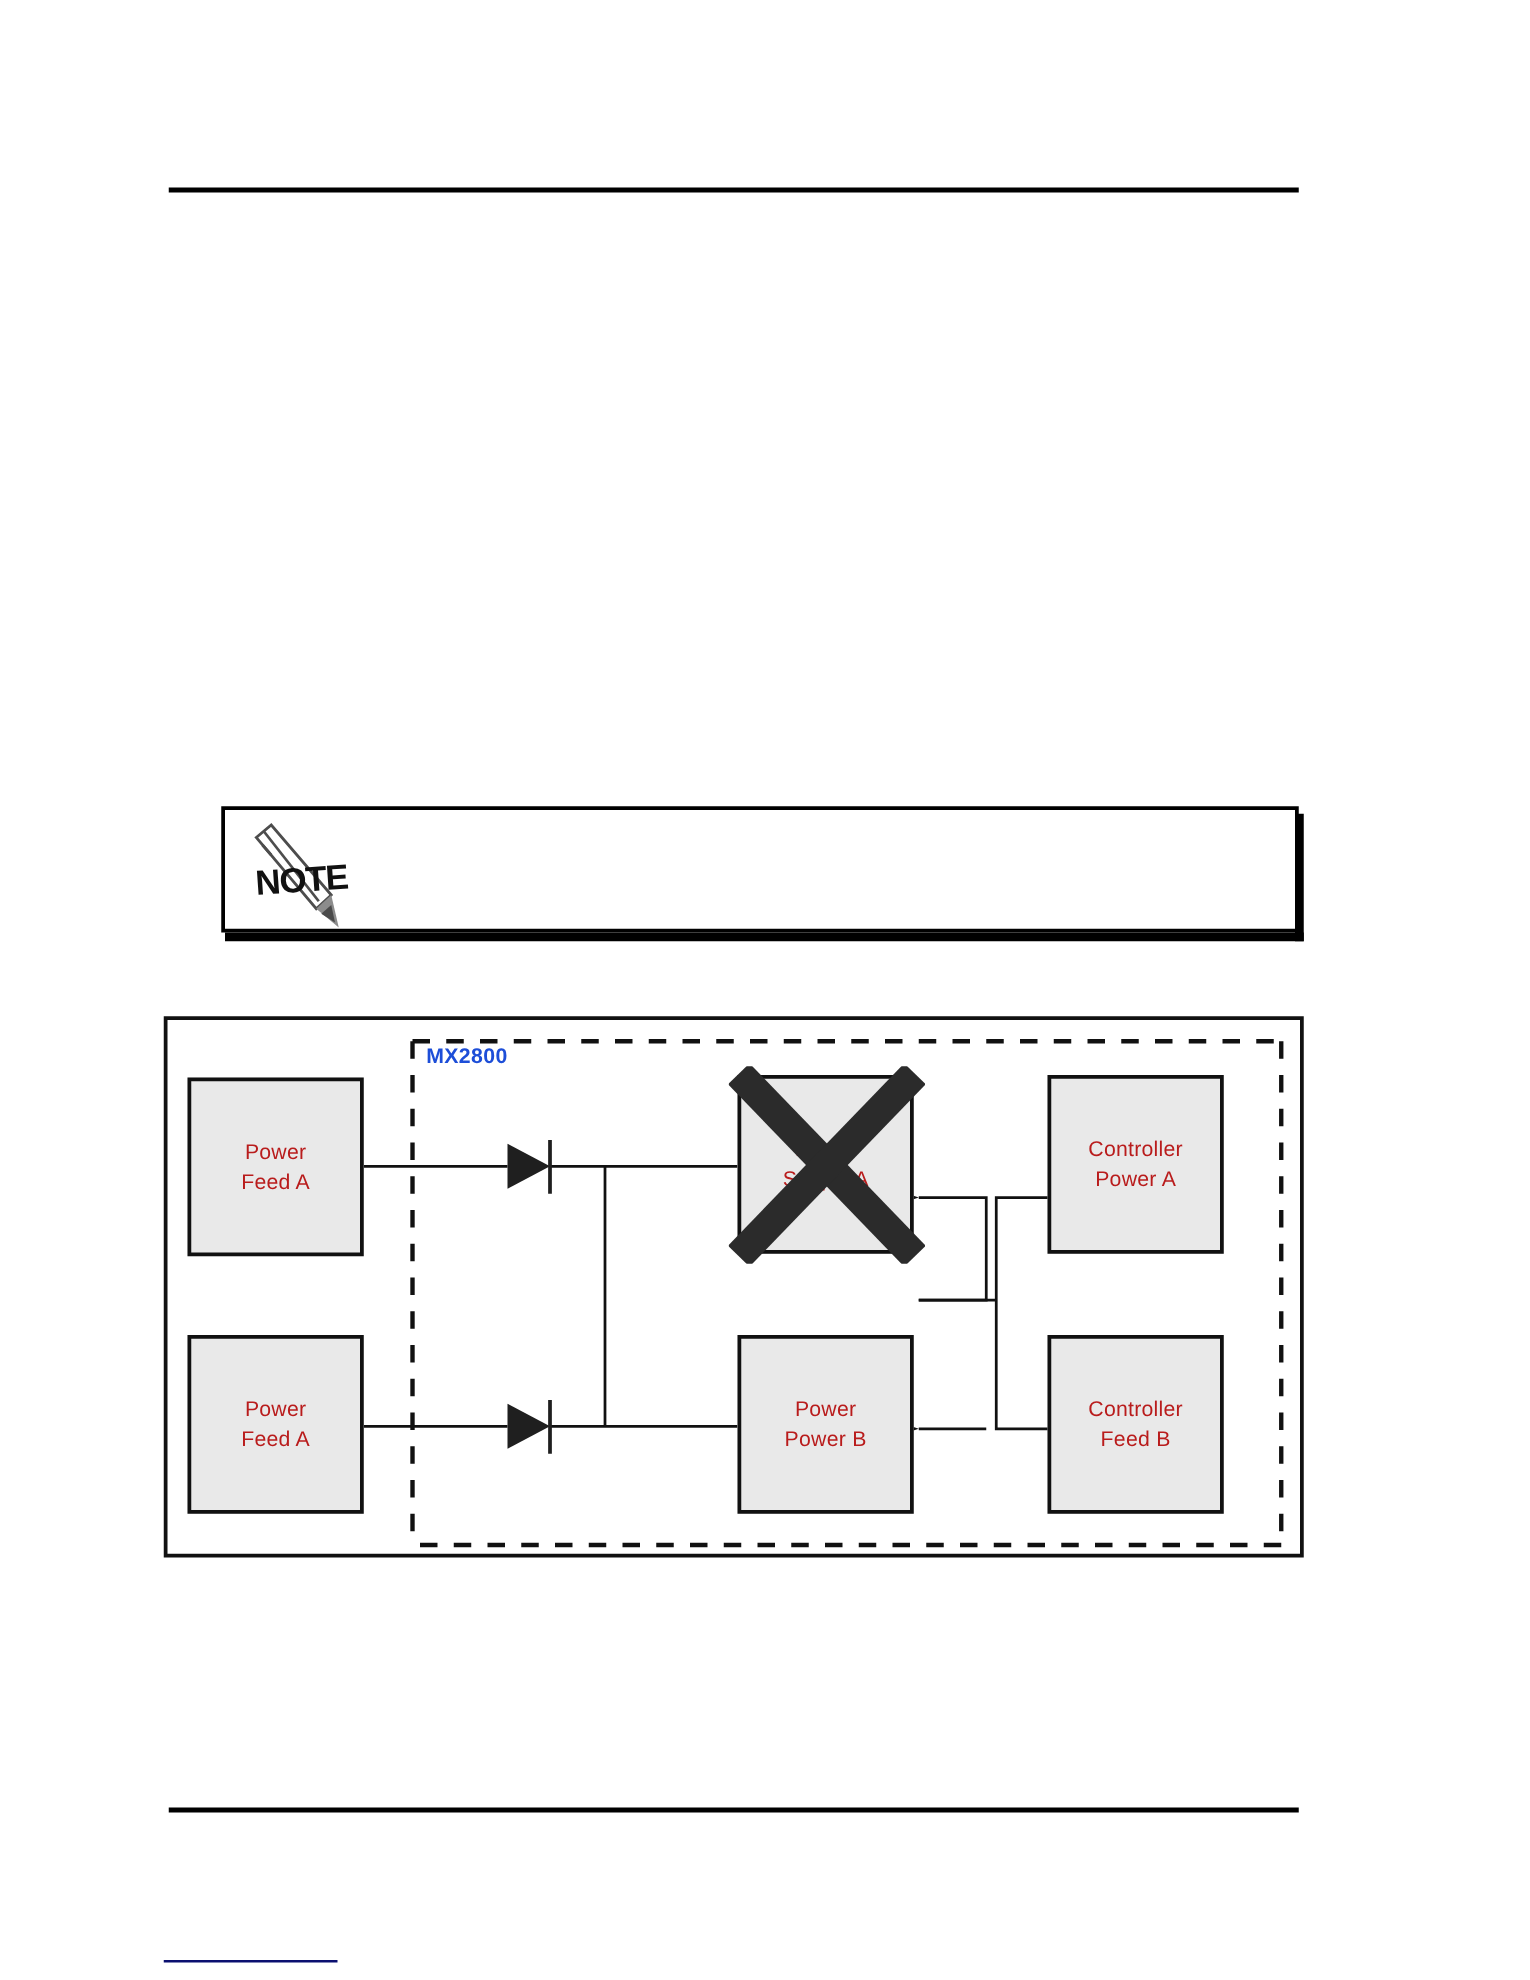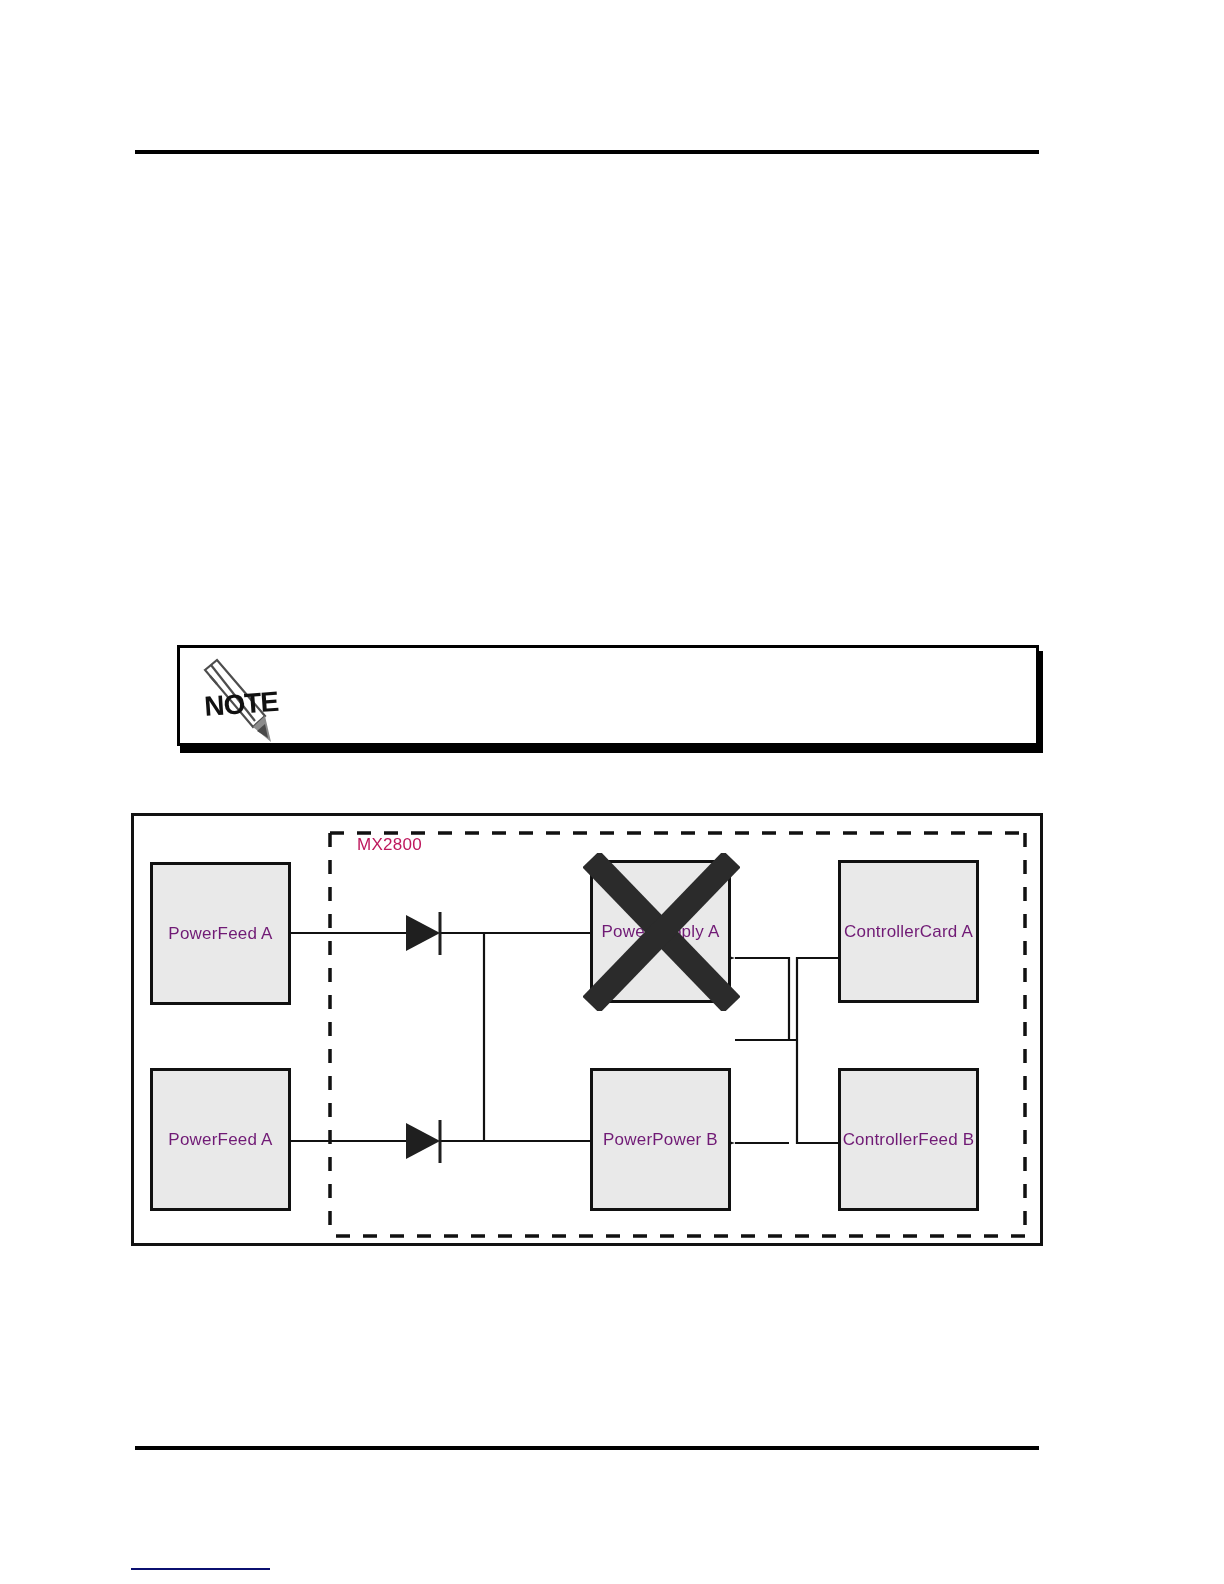--- a/index.html
+++ b/index.html
@@ -104,41 +104,40 @@
     left: 0;
     top: 0;
   }
 
   .dbox {
     position: absolute;
     background: #e9e9e9;
     border: 3px solid #111111;
     box-sizing: border-box;
     display: flex;
-    flex-direction: row;
+    flex-direction: column;
     align-items: center;
     justify-content: center;
     font-size: 17px;
     line-height: 24px;
-    color: #701a75;
+    color: #b91c1c;
     text-align: center;
     letter-spacing: .2px;
   }
 
   .dbox span { display: block; }
 
   .mx-label {
     position: absolute;
     left: 207px;
     top: 19px;
     font-size: 17px;
-    font-weight: normal;
-    color: #be185d;
+    font-weight: bold;
+    color: #1d4ed8;
     letter-spacing: .3px;
-    margin-left: 16px;
   }
 
   .xmark {
     position: absolute;
     pointer-events: none;
   }
 </style>
 </head>
 <body>
 
@@ -233,21 +232,21 @@
       <span>Supply A</span>
     </div>
 
     <div class="dbox" style="left:456px; top:252px; width:141px; height:143px;">
       <span>Power</span>
       <span>Power B</span>
     </div>
 
     <div class="dbox" style="left:704px; top:44px;  width:141px; height:143px;">
       <span>Controller</span>
-      <span>Card A</span>
+      <span>Power A</span>
     </div>
 
     <div class="dbox" style="left:704px; top:252px; width:141px; height:143px;">
       <span>Controller</span>
       <span>Feed B</span>
     </div>
 
     <div class="xmark" style="left:449px; top:37px; width:157px; height:158px;">
       <svg width="157" height="158" viewBox="0 0 157 158" xmlns="http://www.w3.org/2000/svg">
         <g stroke="#2b2b2b" stroke-width="24" stroke-linecap="butt">

